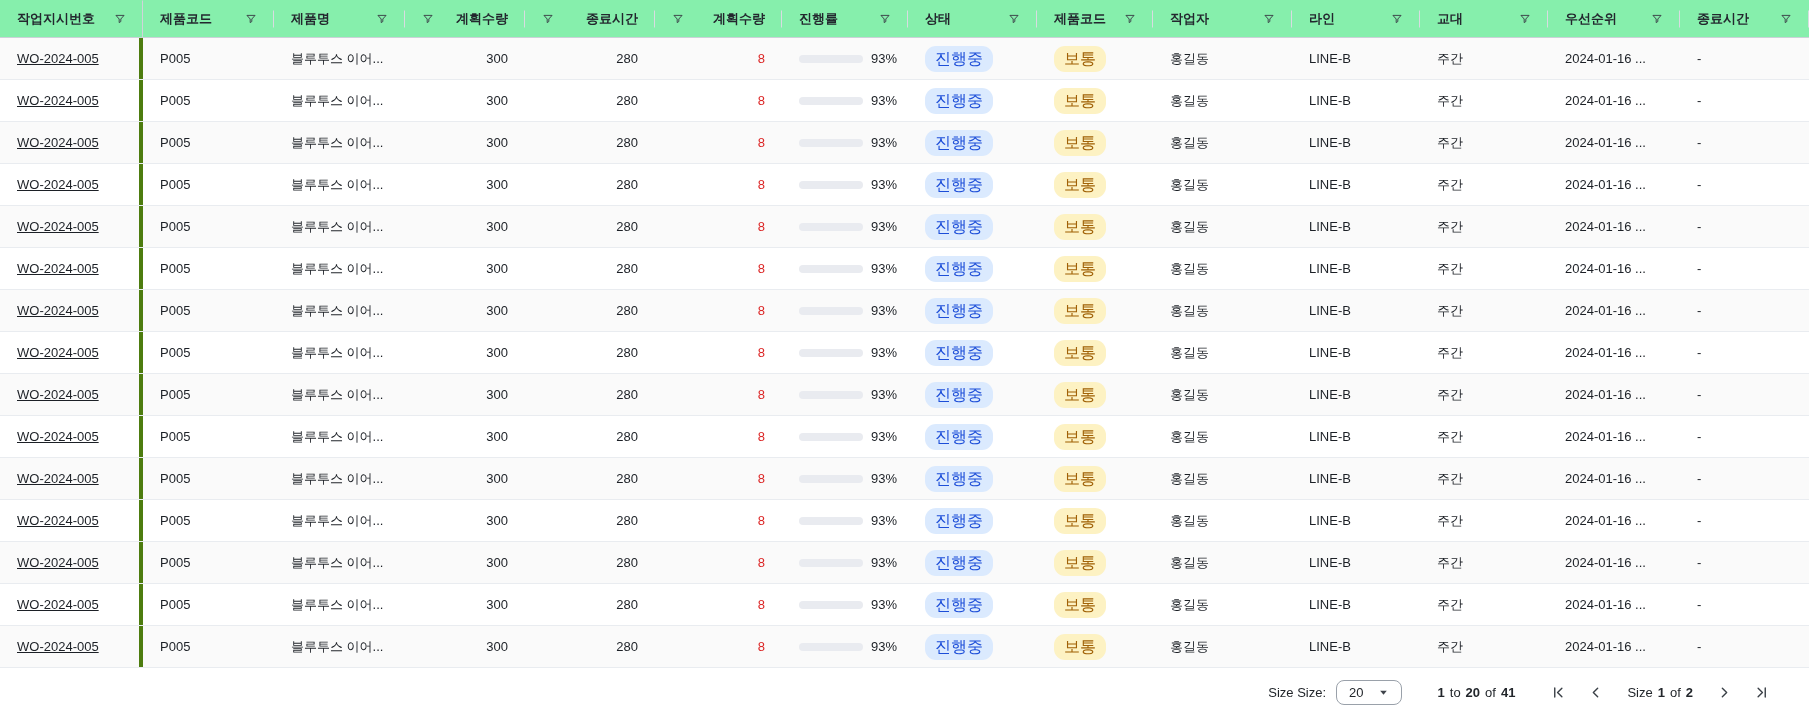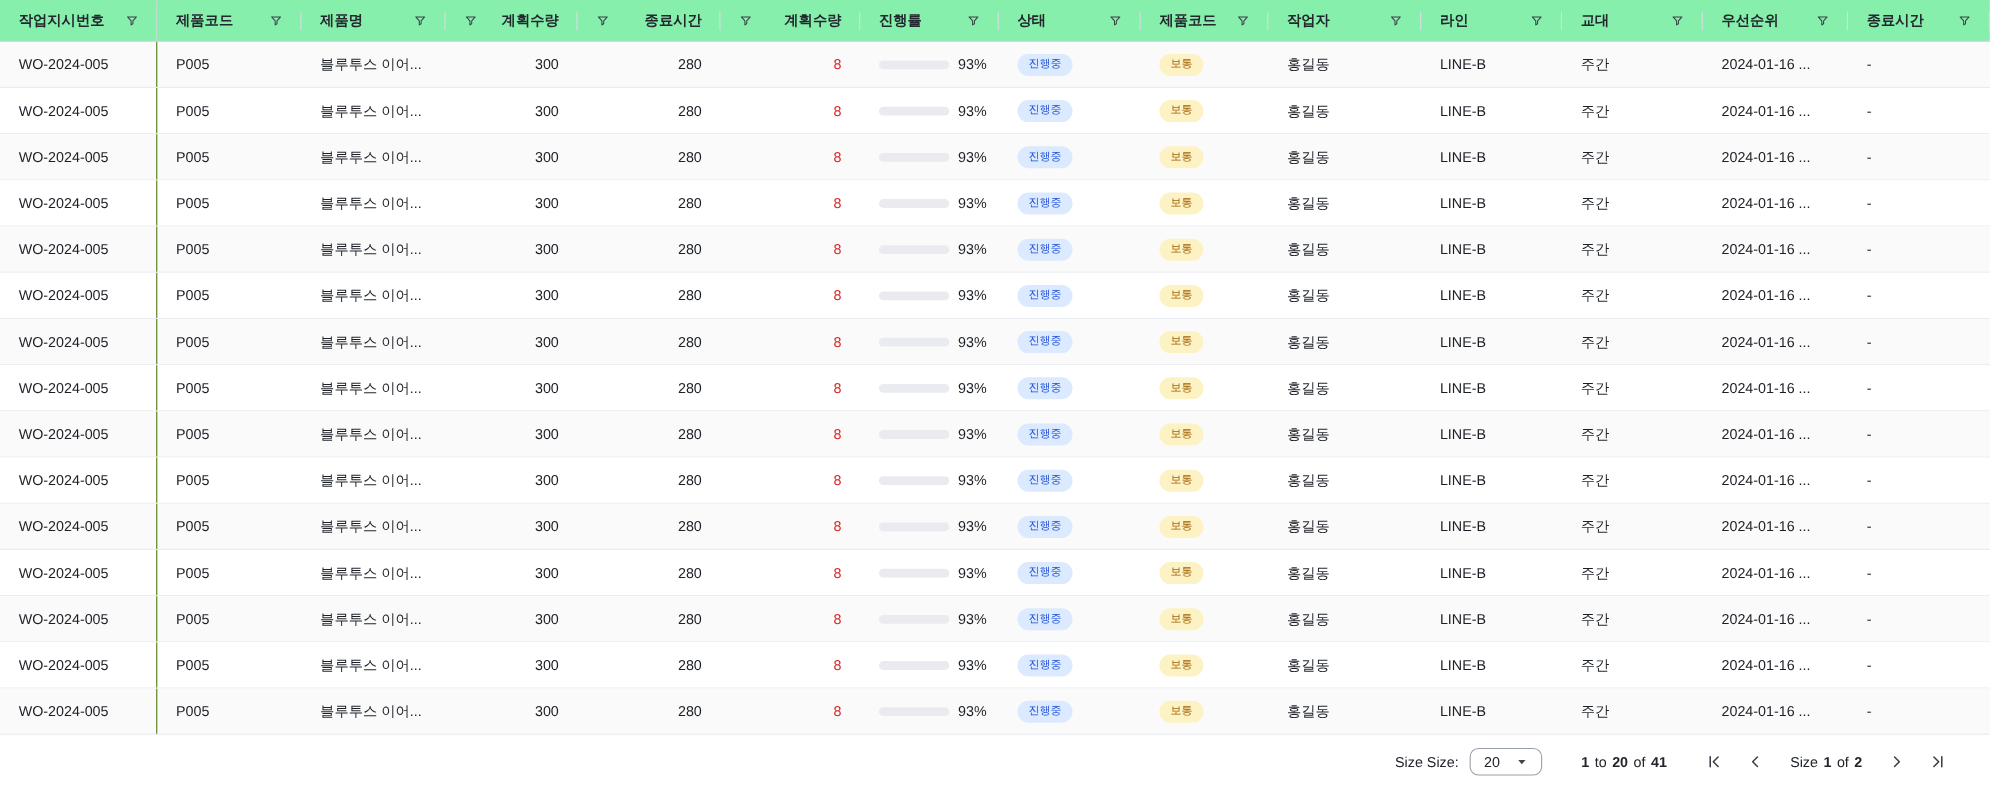--- a/index.html
+++ b/index.html
@@ -18,28 +18,28 @@
   .hcell.pinned::after{height:100%;background:#cfd4da;}
   .hlabel{white-space:nowrap;overflow:hidden;}
   .ficon{display:flex;align-items:center;color:#3a4047;flex:none;}
 
   
   .bodyc{flex:0 0 auto;}
   .row{display:flex;height:42px;box-sizing:border-box;border-bottom:1px solid #e9ecf0;background:#fff;}
   .row:nth-child(odd){background:#fafafa;}
   .cell{display:flex;align-items:center;box-sizing:border-box;padding:0 17px;white-space:nowrap;overflow:hidden;}
   .cell.right{justify-content:flex-end;}
-  .cell.pinned{border-right:1px solid #4d7c0f;}
+  .cell.pinned{border-right:4px solid #4d7c0f;text-decoration:underline;}
   .defect{color:var(--defect-text,#dc2626);}
 
   .pwrap{display:flex;align-items:center;gap:8px;}
   .ptrack{width:64px;height:8px;border-radius:4px;background:var(--progress-track,#e9ebf0);overflow:hidden;flex:none;}
   .pfill{height:100%;border-radius:4px;background:var(--progress-fill,#3b82f6);}
 
-  .badge{font-size:10px;line-height:1;padding:5px 10px;border-radius:11px;font-weight:500;white-space:nowrap;}
+  .badge{font-size:16px;line-height:1;padding:5px 10px;border-radius:11px;font-weight:500;white-space:nowrap;}
   .badge.status{background:var(--status-badge-bg,#dbeafe);color:var(--status-badge-text,#1d4ed8);}
   .badge.priority{background:var(--priority-badge-bg,#fdf2c3);color:var(--priority-badge-text,#a16207);}
 
   
   .paging{display:flex;align-items:center;justify-content:flex-end;flex:1;
           padding-right:40px;gap:36px;color:#22262b;font-size:13px;}
   .psgroup{display:flex;align-items:center;gap:10px;}
   .psel{display:flex;align-items:center;gap:14px;border:1.5px solid #9aa1aa;border-radius:8px;
         padding:4px 12px;cursor:pointer;background:#fff;}
   .summary{display:flex;align-items:center;gap:5px;}

